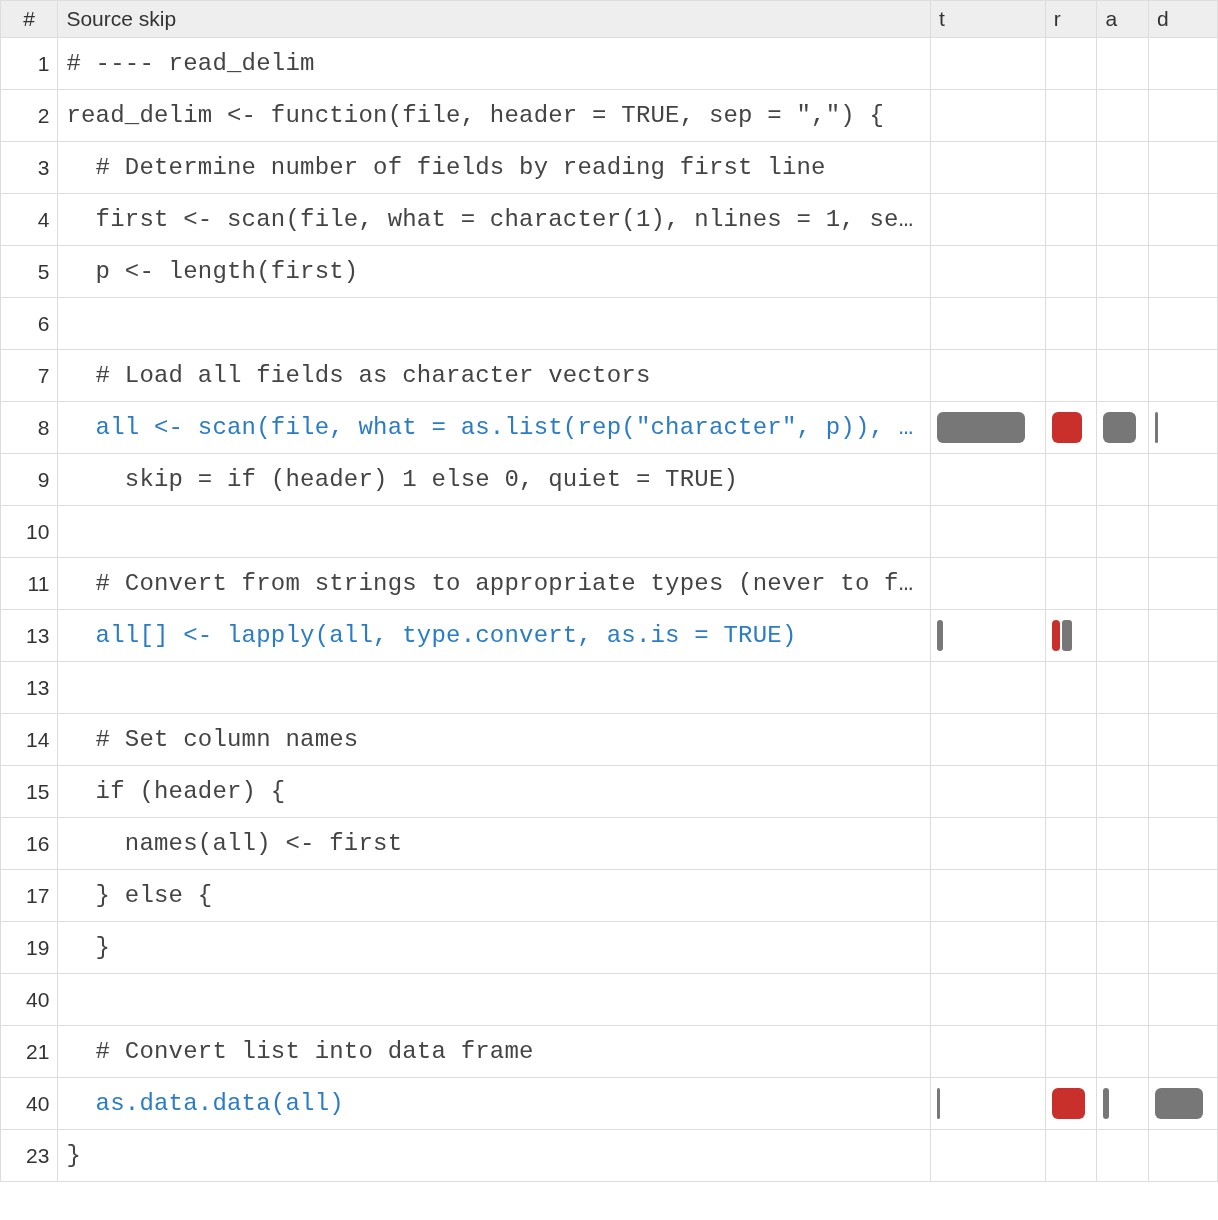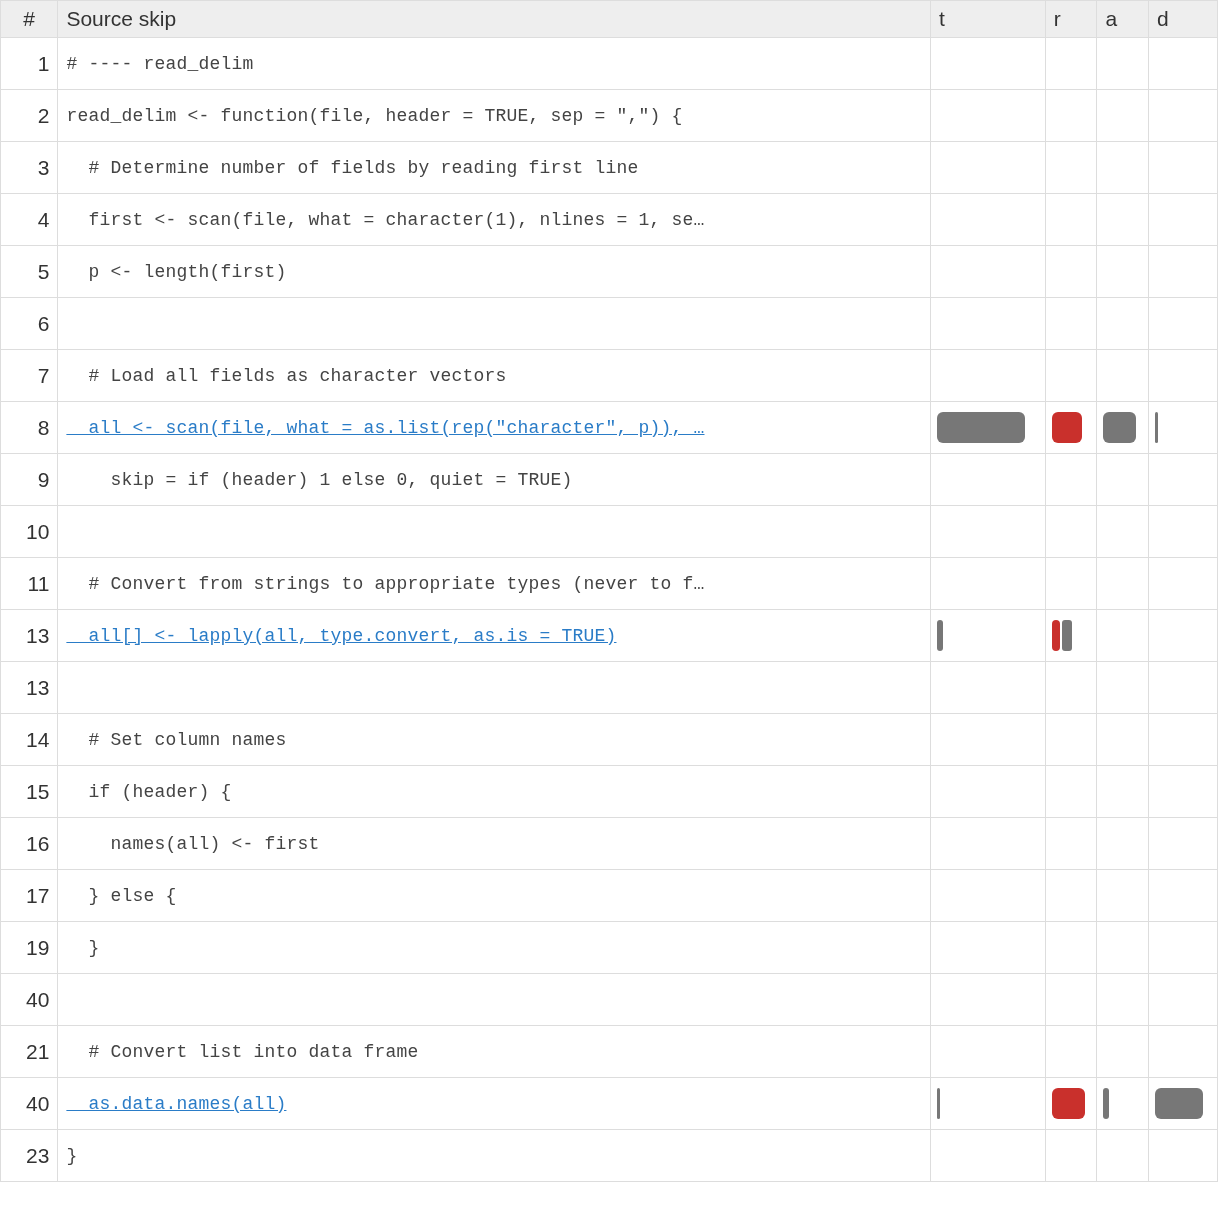--- a/index.html
+++ b/index.html
@@ -43,29 +43,29 @@
   thead th span { padding: 0 8px; display:inline-block; }
 
   td.linenum {
     text-align: right;
     padding-right: 8px;
     color: #333;
     font-size: 21px;
   }
   td.src {
     font-family: Menlo, Consolas, "Courier New", monospace;
-    font-size: 18px;
+    font-size: 24px;
     white-space: pre;
     overflow: hidden;
     text-overflow: ellipsis;
     padding: 0 6px 0 8px;
     color: #444;
     letter-spacing: 0.2px;
   }
-  td.src.hl { color: #2a7cc7; text-decoration: underline; }
+  td.src.hl { color: #2a7cc7; }
   td.metric {
     padding: 0;
     position: relative;
   }
   .bar {
     position: absolute;
     top: 10px;
     bottom: 10px;
     left: 6px;
     border-radius: 6px;
@@ -269,21 +269,21 @@
         <tr>
           <td class="linenum">21</td>
           <td class="src">  # Convert list into data frame</td>
           <td class="metric"></td>
           <td class="metric"></td>
           <td class="metric"></td>
           <td class="metric"></td>
         </tr>
         <tr>
           <td class="linenum">40</td>
-          <td class="src hl">  as.data.names(all)</td>
+          <td class="src hl">  as.data.data(all)</td>
           <td class="metric">
             <div class="bar grey thin" style="width: 3px;"></div>
           </td>
           <td class="metric">
             <div class="bar red" style="width: 33px;"></div>
           </td>
           <td class="metric">
             <div class="bar grey thin" style="width: 6px;"></div>
           </td>
           <td class="metric">

